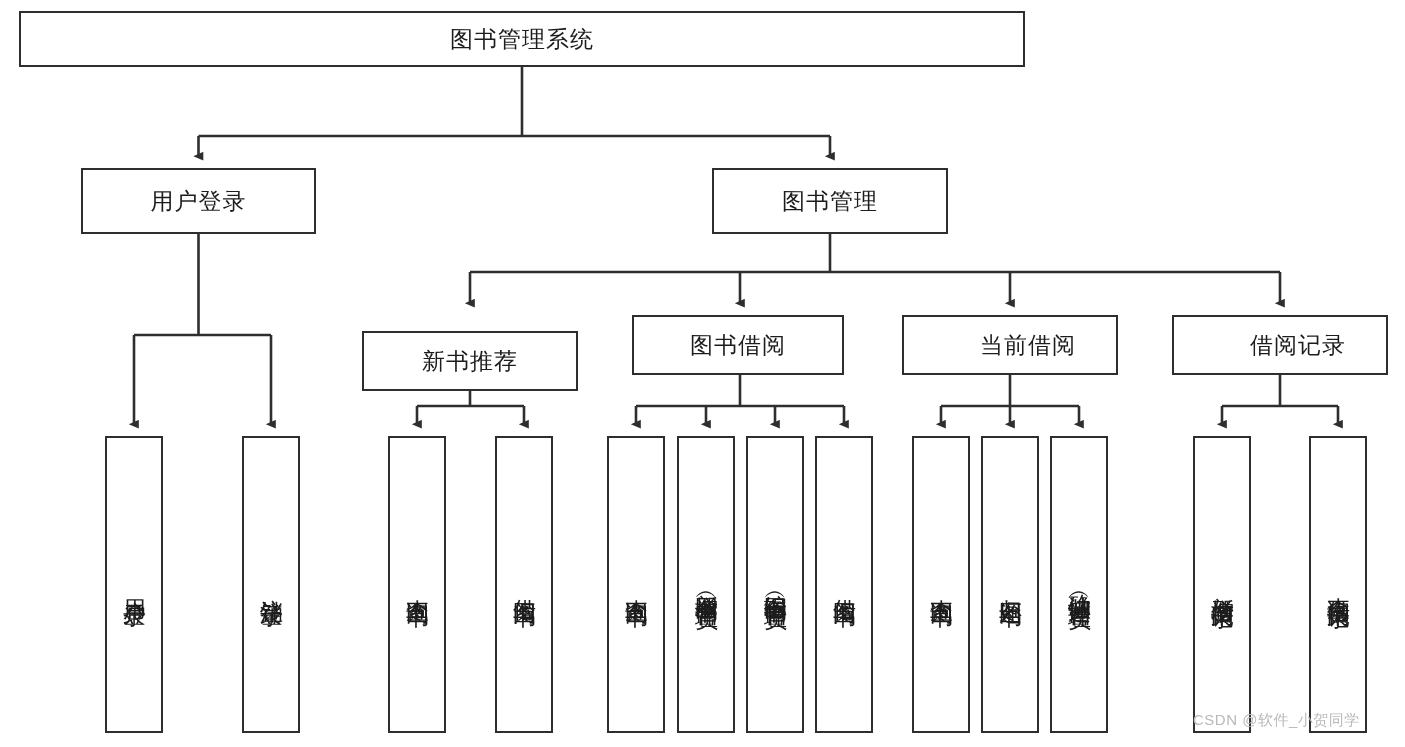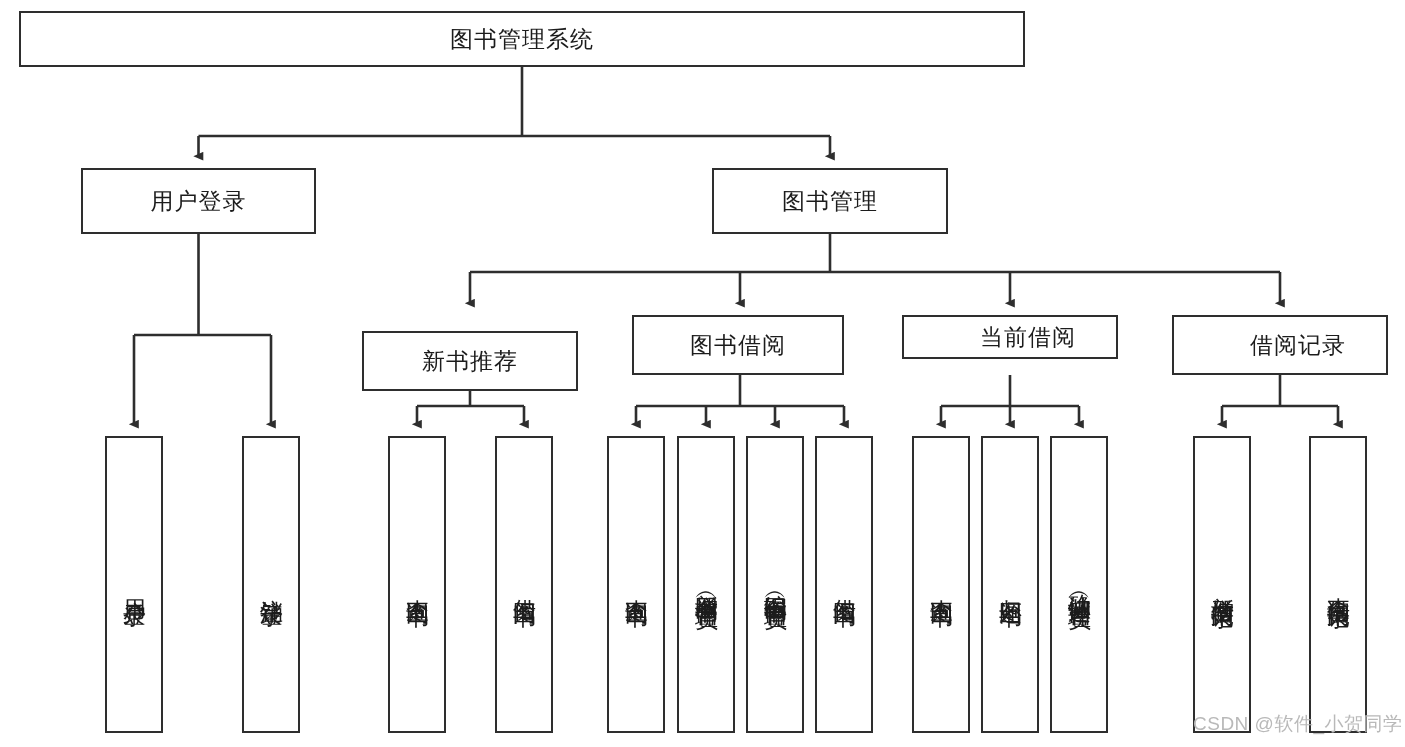--- a/index.html
+++ b/index.html
@@ -52,21 +52,21 @@
   .node.vert .vtext {
     writing-mode: vertical-rl;
     text-orientation: upright;
     text-align: center;
     white-space: normal;
     max-height: 100%;
   }
   .watermark {
     position: absolute;
     color: #b9b9b9;
-    font-size: 19px;
+    font-size: 15px;
     letter-spacing: 0.5px;
     white-space: nowrap;
     user-select: none;
   }
 </style>
 </head>
 <body>
 
 <div id="canvas">
 
@@ -130,21 +130,21 @@
   <div class="node horiz" style="left:712px; top:168px; width:236px; height:66px;">
     <span>图书管理</span>
   </div>
 
   <div class="node horiz" style="left:362px; top:331px; width:216px; height:60px;">
     <span>新书推荐</span>
   </div>
   <div class="node horiz" style="left:632px; top:315px; width:212px; height:60px;">
     <span>图书借阅</span>
   </div>
-  <div class="node horiz" style="left:902px; top:315px; width:216px; height:44px;padding-left:36px;">
+  <div class="node horiz" style="left:902px; top:315px; width:216px; height:60px;padding-left:36px;">
     <span>当前借阅</span>
   </div>
   <div class="node horiz" style="left:1172px; top:315px; width:216px; height:60px;padding-left:36px;">
     <span>借阅记录</span>
   </div>
 
   <div class="node vert" style="left:105px; top:436px; width:58px; height:297px;">
     <span class="vtext">用户登录</span>
   </div>
   <div class="node vert" style="left:242px; top:436px; width:58px; height:297px;">

